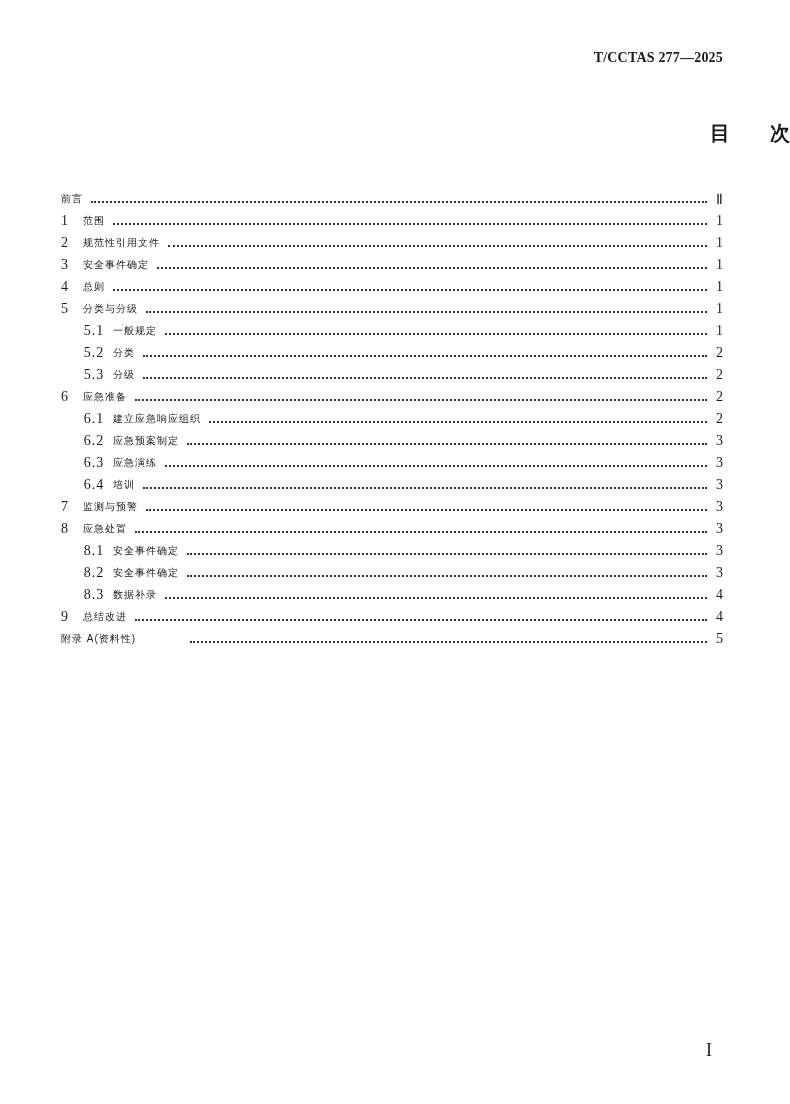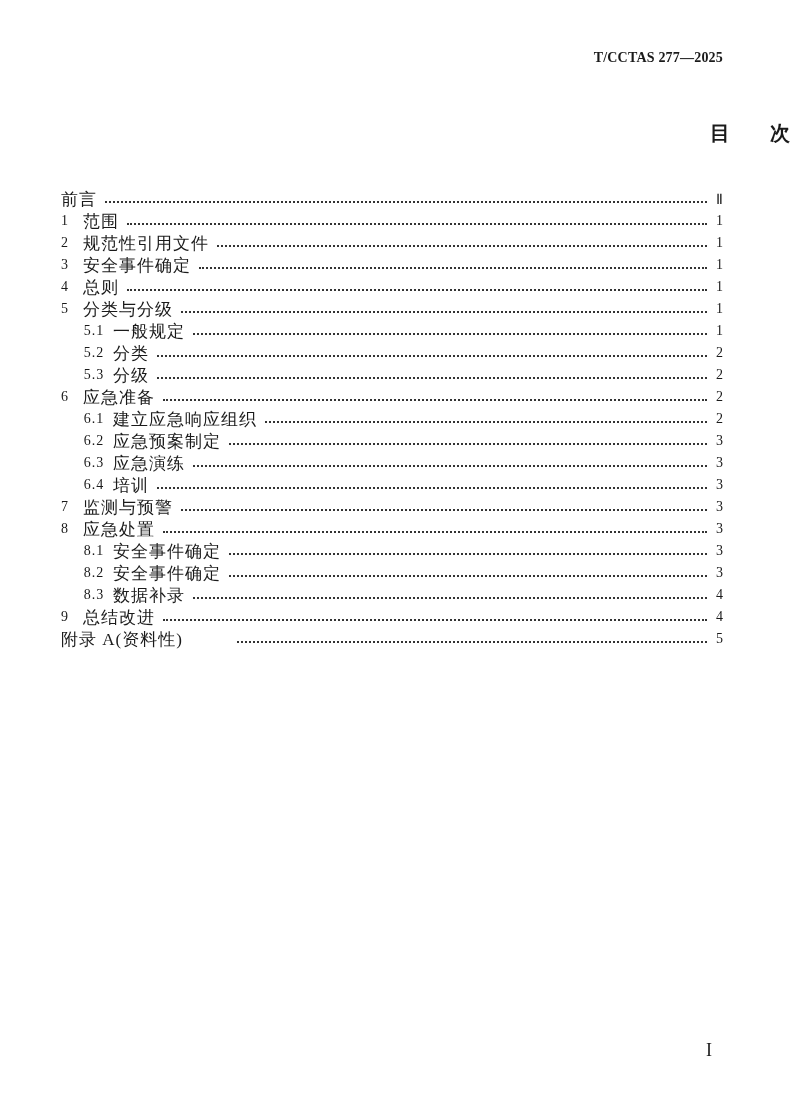--- a/index.html
+++ b/index.html
@@ -10,21 +10,21 @@
     .toc-title { position: absolute; top: 120px; left: 0; width: 790px; text-align: right;
                  font-family: "DejaVu Sans", sans-serif; font-weight: bold; font-size: 20px; }
     .toc-title span { display: inline-block; }
     .toc-title .gap { width: 40px; }
     .toc { position: absolute; top: 188px; left: 61px; width: 662px; }
     .row { height: 22px; display: flex; align-items: center; font-size: 13px; white-space: nowrap; }
     .row.l2 { padding-left: 14px; }
     .num { font-family: "Liberation Serif", serif; font-size: 14px; }
     .row.l1 .num { width: 22px; display: inline-block; }
     .row.l2 .num { width: 38px; display: inline-block; letter-spacing: 1px; text-align: center; }
-    .label { font-family: Liberation Serif, serif; font-size: 17px; letter-spacing: 1px; text-align: center; }
+    .label { font-family: Liberation Sans, sans-serif; font-size: 10px; letter-spacing: 1px; text-align: center; }
     .dots { flex: 1; margin: 0 6px 0 8px; height: 1px; border-bottom: 2px dotted #333; position: relative; top: 2px; min-width: 20px; }
     .page { font-family: "Liberation Serif", serif; font-size: 14px; width: 10px; text-align: right; }
     .appendix .gap { display: inline-block; width: 22px; }
     .appendix .dots { margin-left: 32px; }
     .footer-page { position: absolute; top: 1040px; right: 78px; font-family: "Liberation Serif", serif; font-size: 18px; }
   </style>
 </head>
 <body>
 
 <div class="doc-code">T/CCTAS 277—2025</div>

